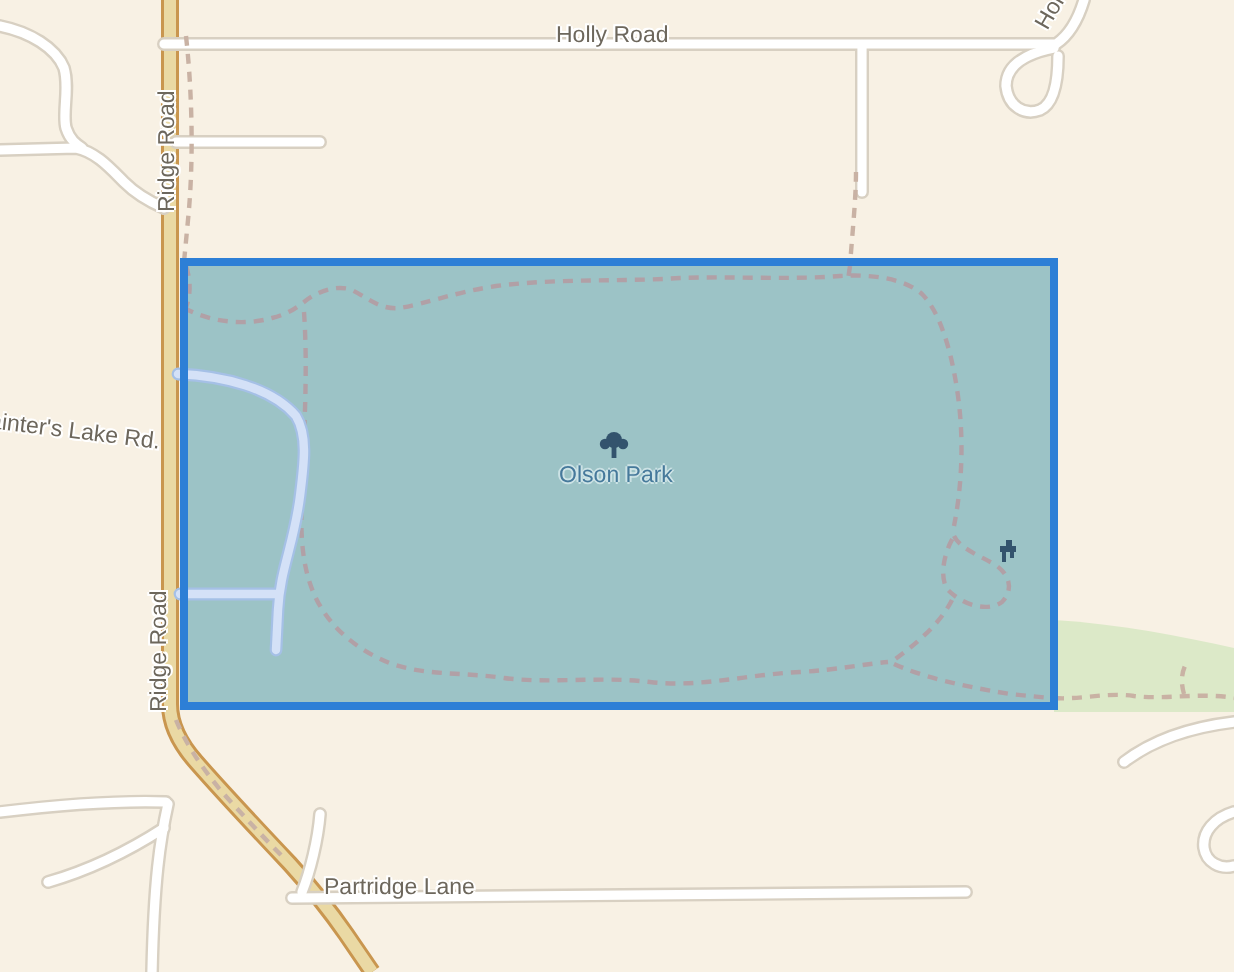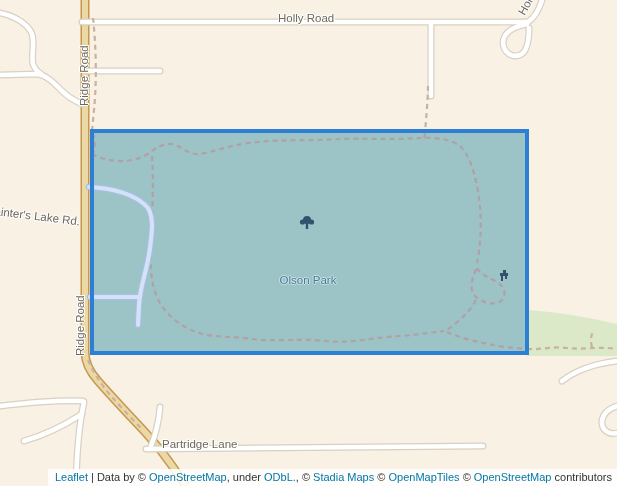--- a/index.html
+++ b/index.html
@@ -4,21 +4,21 @@
 <style>
   html,body{margin:0;padding:0;}
   body{font-family:"Liberation Sans","DejaVu Sans",sans-serif;}
   #viewport{position:relative;width:617px;height:486px;overflow:hidden;background:#f8f1e4;}
   #map-canvas{position:absolute;left:0;top:0;cursor:grab;}
   .map-label{position:absolute;color:#6d675c;font-size:11.5px;white-space:nowrap;
     text-shadow:-1px 0 0 #fff,1px 0 0 #fff,0 -1px 0 #fff,0 1px 0 #fff,1px 1px 0 #fff,-1px -1px 0 #fff;
     pointer-events:none;}
   .rot-ccw{transform:rotate(-90deg);transform-origin:center center;}
   .park-label{color:#46799b;font-size:11.5px;
-    text-shadow:-1px 0 0 rgba(210,230,232,.9),1px 0 0 rgba(210,230,232,.9),0 -1px 0 rgba(210,230,232,.9),0 1px 0 rgba(210,230,232,.9);margin-top:42px;}
+    text-shadow:-1px 0 0 rgba(210,230,232,.9),1px 0 0 rgba(210,230,232,.9),0 -1px 0 rgba(210,230,232,.9),0 1px 0 rgba(210,230,232,.9);}
   #attribution{position:absolute;right:0;bottom:0;height:17px;line-height:17px;
     background:rgba(255,255,255,0.85);padding:0 5px 0 7px;font-size:11px;color:#333;white-space:nowrap;}
   #attribution a{color:#0078a8;text-decoration:none;cursor:pointer;}
   .attr-sep{color:#333;}
 </style>
 </head>
 <body>
 
 <div id="viewport">
 
@@ -135,15 +135,14 @@
   <div class="map-label rot-ccw" style="left:54px;top:70px;width:60px;text-align:center;">Ridge Road</div>
 
   <div class="map-label rot-ccw" style="left:50px;top:320px;width:60px;text-align:center;">Ridge Road</div>
 
   <div class="map-label" style="left:-13px;top:204px;transform:rotate(7deg);transform-origin:left center;">Painter's Lake Rd.</div>
 
   <div class="map-label" style="left:162px;top:438px;width:106px;text-align:left;">Partridge Lane</div>
 
   <div class="map-label park-label" style="left:268px;top:232px;width:80px;text-align:center;">Olson Park</div>
 
-  <div id="attribution"><a>Leaflet</a><span class="attr-sep"> | Data by © </span><a>OpenStreetMap</a><span class="attr-sep">, under </span><a>ODbL.</a><span class="attr-sep">, © </span><a>Stadia Maps</a><span class="attr-sep"> © </span><a>OpenMapTiles</a><span class="attr-sep"> © </span><a>OpenStreetMap</a><span class="attr-sep"> contributors</span></div>
 
 </div>
 
 </body></html>

